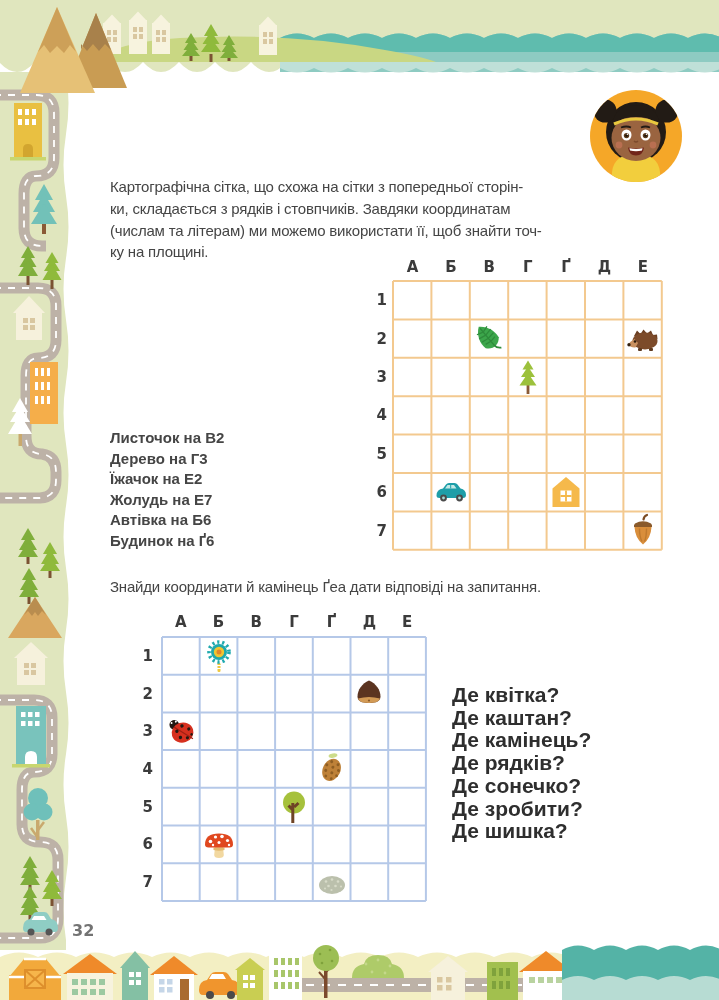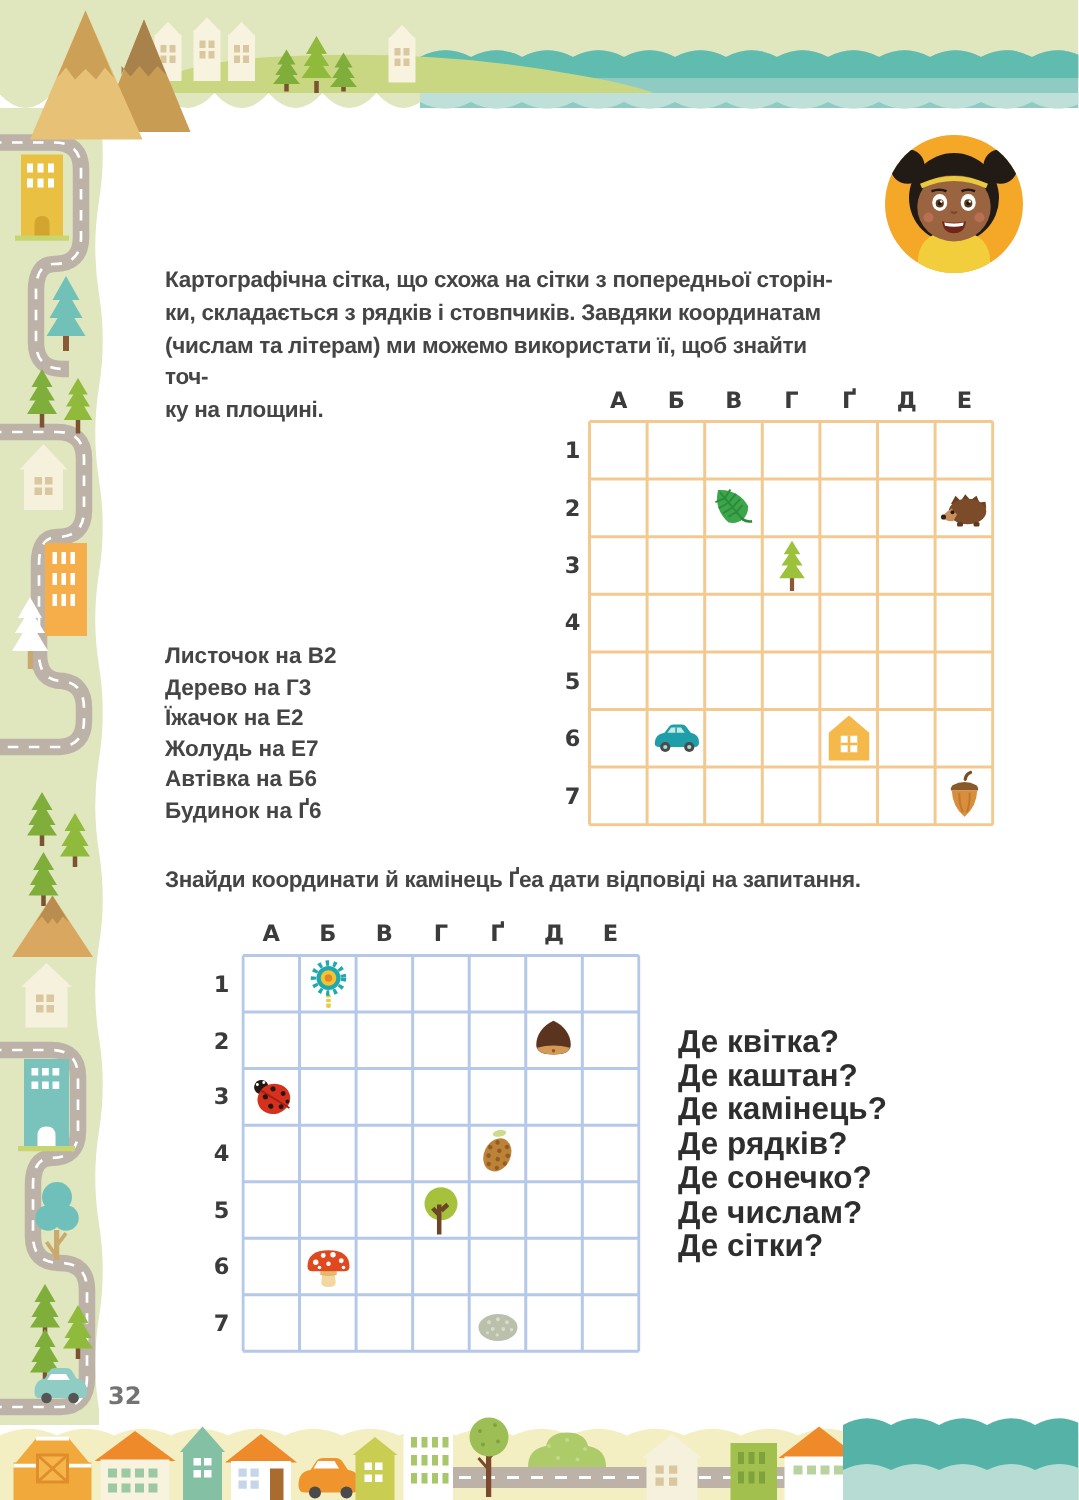--- a/index.html
+++ b/index.html
@@ -5,21 +5,21 @@
   html,body{margin:0;padding:0;background:#fff}
   #page{position:relative;width:719px;height:1000px;background:#FFFFFF;overflow:hidden;
         font-family:"Liberation Sans",sans-serif}
   .decor{position:absolute;left:0;top:0}
   .banner{position:absolute;left:164px;top:88px;width:384px;height:84px;
           display:flex;flex-direction:column;align-items:center;justify-content:center;
           clip-path:polygon(28px 50%,0 0,100% 0,calc(100% - 28px) 50%,100% 100%,0 100%);
           text-align:center}
   .banner .t{font:700 21.5px/1.45 "DejaVu Sans",sans-serif;letter-spacing:.2px;transform:scaleX(.97);white-space:nowrap}
   .avatar{position:absolute;left:588px;top:88px;width:96px;height:96px}
-  .para{position:absolute;white-space:pre-line;font-weight:700;color:#454545}
+  .para{position:absolute;white-space:pre-line;font-weight:400;color:#454545}
   #intro{left:110px;top:176px;width:460px;font-size:15px;line-height:21.8px;letter-spacing:-.2px}
   #howto{left:110px;top:287px;width:280px;font-size:15px;line-height:21.7px;letter-spacing:-.2px}
   #task{left:110px;top:578px;width:600px;font-size:15px;white-space:nowrap;letter-spacing:-.2px}
   ul.plain{position:absolute;margin:0;padding:0;list-style:none;color:#454545;font-weight:700}
   #examples{left:110px;top:428px;font-size:15px}
   #examples li{line-height:20.6px}
   #questions{left:452px;top:684px;font-size:21px;color:#2E2E2E}
   #questions li{line-height:22.7px}
   .glabel{position:absolute;text-align:center;font:700 15px "DejaVu Sans",sans-serif;color:#3B3B3B}
   .glabel.num{text-align:right}
@@ -416,22 +416,22 @@
       <li>Автівка на Б6</li>
       <li>Будинок на Ґ6</li>
     </ul>
   <div id="task" class="para">Знайди координати й камінець Ґеа дати відповіді на запитання.</div>
   <ul id="questions" class="plain">
       <li>Де квітка?</li>
       <li>Де каштан?</li>
       <li>Де камінець?</li>
       <li>Де рядків?</li>
       <li>Де сонечко?</li>
-      <li>Де числам?</li>
-      <li>Де сітки?</li>
+      <li>Де зробити?</li>
+      <li>Де шишка?</li>
     </ul>
   <div id="pagenum">32</div>
 
 <svg width="270.8" height="270.8" style="position:absolute;left:392.3px;top:280px">
       <g stroke="#F3C98F" stroke-width="2">
         <line x1="1" y1="1" x2="1" y2="269.8"></line>
         <line x1="1" y1="1" x2="269.8" y2="1"></line>
         <line x1="39.4" y1="1" x2="39.4" y2="269.8"></line>
         <line x1="1" y1="39.4" x2="269.8" y2="39.4"></line>
         <line x1="77.8" y1="1" x2="77.8" y2="269.8"></line>

